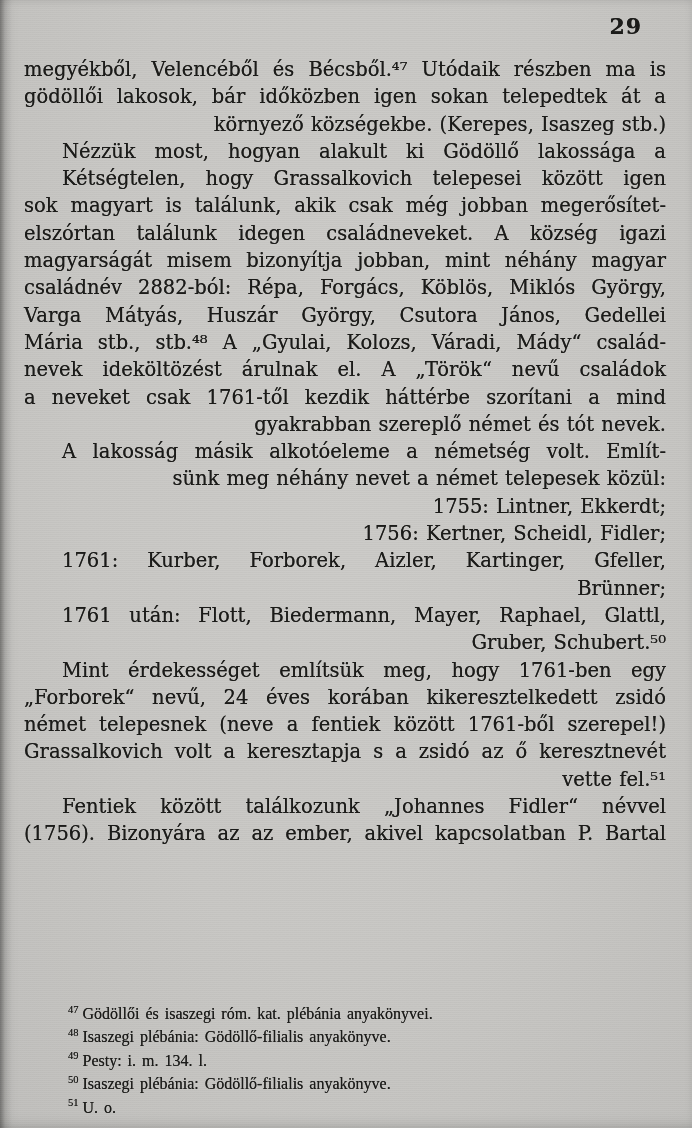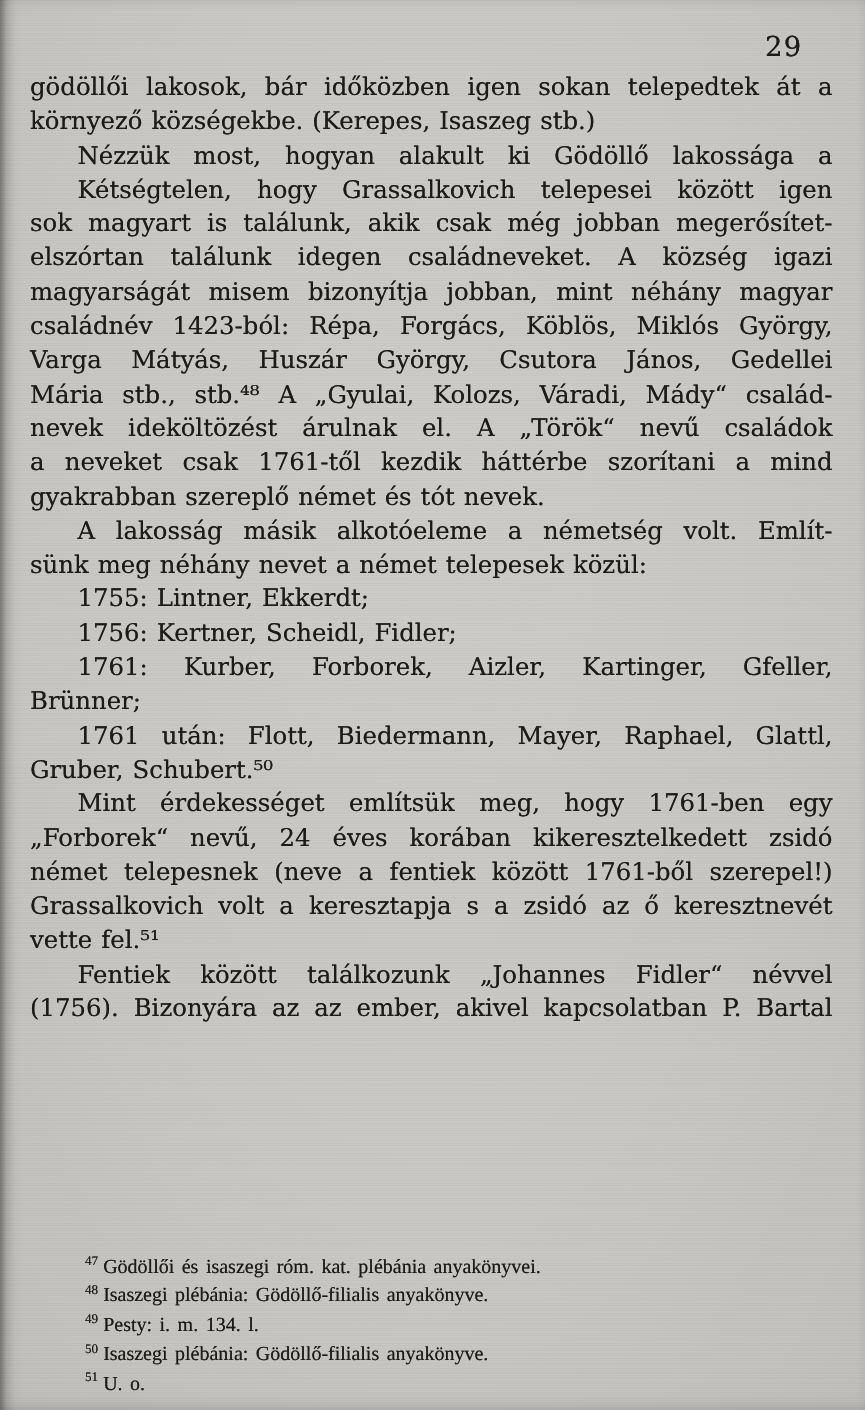--- a/index.html
+++ b/index.html
@@ -21,38 +21,38 @@
       repeating-linear-gradient(0deg, rgba(255,255,255,0.025) 0 1px, rgba(0,0,0,0.018) 1px 2px),
       linear-gradient(to right, rgba(35,35,33,0.30) 0px, rgba(90,90,88,0.10) 5px, rgba(0,0,0,0) 12px),
       radial-gradient(ellipse at 50% 38%, #cccbc8 0%, #c8c7c4 55%, #c0bfbc 100%);
     box-shadow:
       inset 10px 0 16px -10px rgba(0,0,0,0.35),
       inset 0 -8px 18px -12px rgba(0,0,0,0.25),
       inset -4px 6px 16px -14px rgba(0,0,0,0.18);
   }
   .page-number {
     position: absolute;
-    top: 26px;
+    top: 13px;
     right: 50px;
     font-size: 22px;
-    font-weight: normal;
+    font-weight: bold;
     letter-spacing: 1px;
     text-shadow: 0 0 0.5px rgba(20,20,18,0.8);
   }
   .body-text {
     position: absolute;
     top: 56px;
     left: 24px;
     width: 642px;
     font-size: 19.5px;
     line-height: 27.3px;
     word-spacing: 1px;
     text-shadow: 0 0 0.5px rgba(20,20,18,0.75);
   }
-  .line { text-align: left; }
+  .line { text-align: right; }
   .line.just {
     text-align: justify;
     text-align-last: justify;
     text-justify: inter-word;
   }
   .line.indent { text-indent: 38px; }
   .footnotes {
     position: absolute;
     top: 1002px;
     left: 24px;
@@ -71,28 +71,29 @@
     margin-right: 4px;
   }
 </style>
 </head>
 <body>
 
 <div class="page">
   <div class="page-number">29</div>
 
   <div class="body-text">
+      <div class="line just">megyékből, Velencéből és Bécsből.⁴⁷ Utódaik részben ma is</div>
       <div class="line just">gödöllői lakosok, bár időközben igen sokan telepedtek át a</div>
       <div class="line">környező községekbe. (Kerepes, Isaszeg stb.)</div>
       <div class="line indent just">Nézzük most, hogyan alakult ki Gödöllő lakossága a</div>
       <div class="line indent just">Kétségtelen, hogy Grassalkovich telepesei között igen</div>
       <div class="line just">sok magyart is találunk, akik csak még jobban megerősítet-</div>
       <div class="line just">elszórtan találunk idegen családneveket. A község igazi</div>
       <div class="line just">magyarságát misem bizonyítja jobban, mint néhány magyar</div>
-      <div class="line just">családnév 1423-ból: Répa, Forgács, Köblös, Miklós György,</div>
+      <div class="line just">családnév 2882-ból: Répa, Forgács, Köblös, Miklós György,</div>
       <div class="line just">Varga Mátyás, Huszár György, Csutora János, Gedellei</div>
       <div class="line just">Mária stb., stb.⁴⁸ A „Gyulai, Kolozs, Váradi, Mády“ család-</div>
       <div class="line just">nevek ideköltözést árulnak el. A „Török“ nevű családok</div>
       <div class="line just">a neveket csak 1761-től kezdik háttérbe szorítani a mind</div>
       <div class="line">gyakrabban szereplő német és tót nevek.</div>
       <div class="line indent just">A lakosság másik alkotóeleme a németség volt. Említ-</div>
       <div class="line">sünk meg néhány nevet a német telepesek közül:</div>
       <div class="line indent">1755: Lintner, Ekkerdt;</div>
       <div class="line indent">1756: Kertner, Scheidl, Fidler;</div>
       <div class="line indent just">1761: Kurber, Forborek, Aizler, Kartinger, Gfeller,</div>

